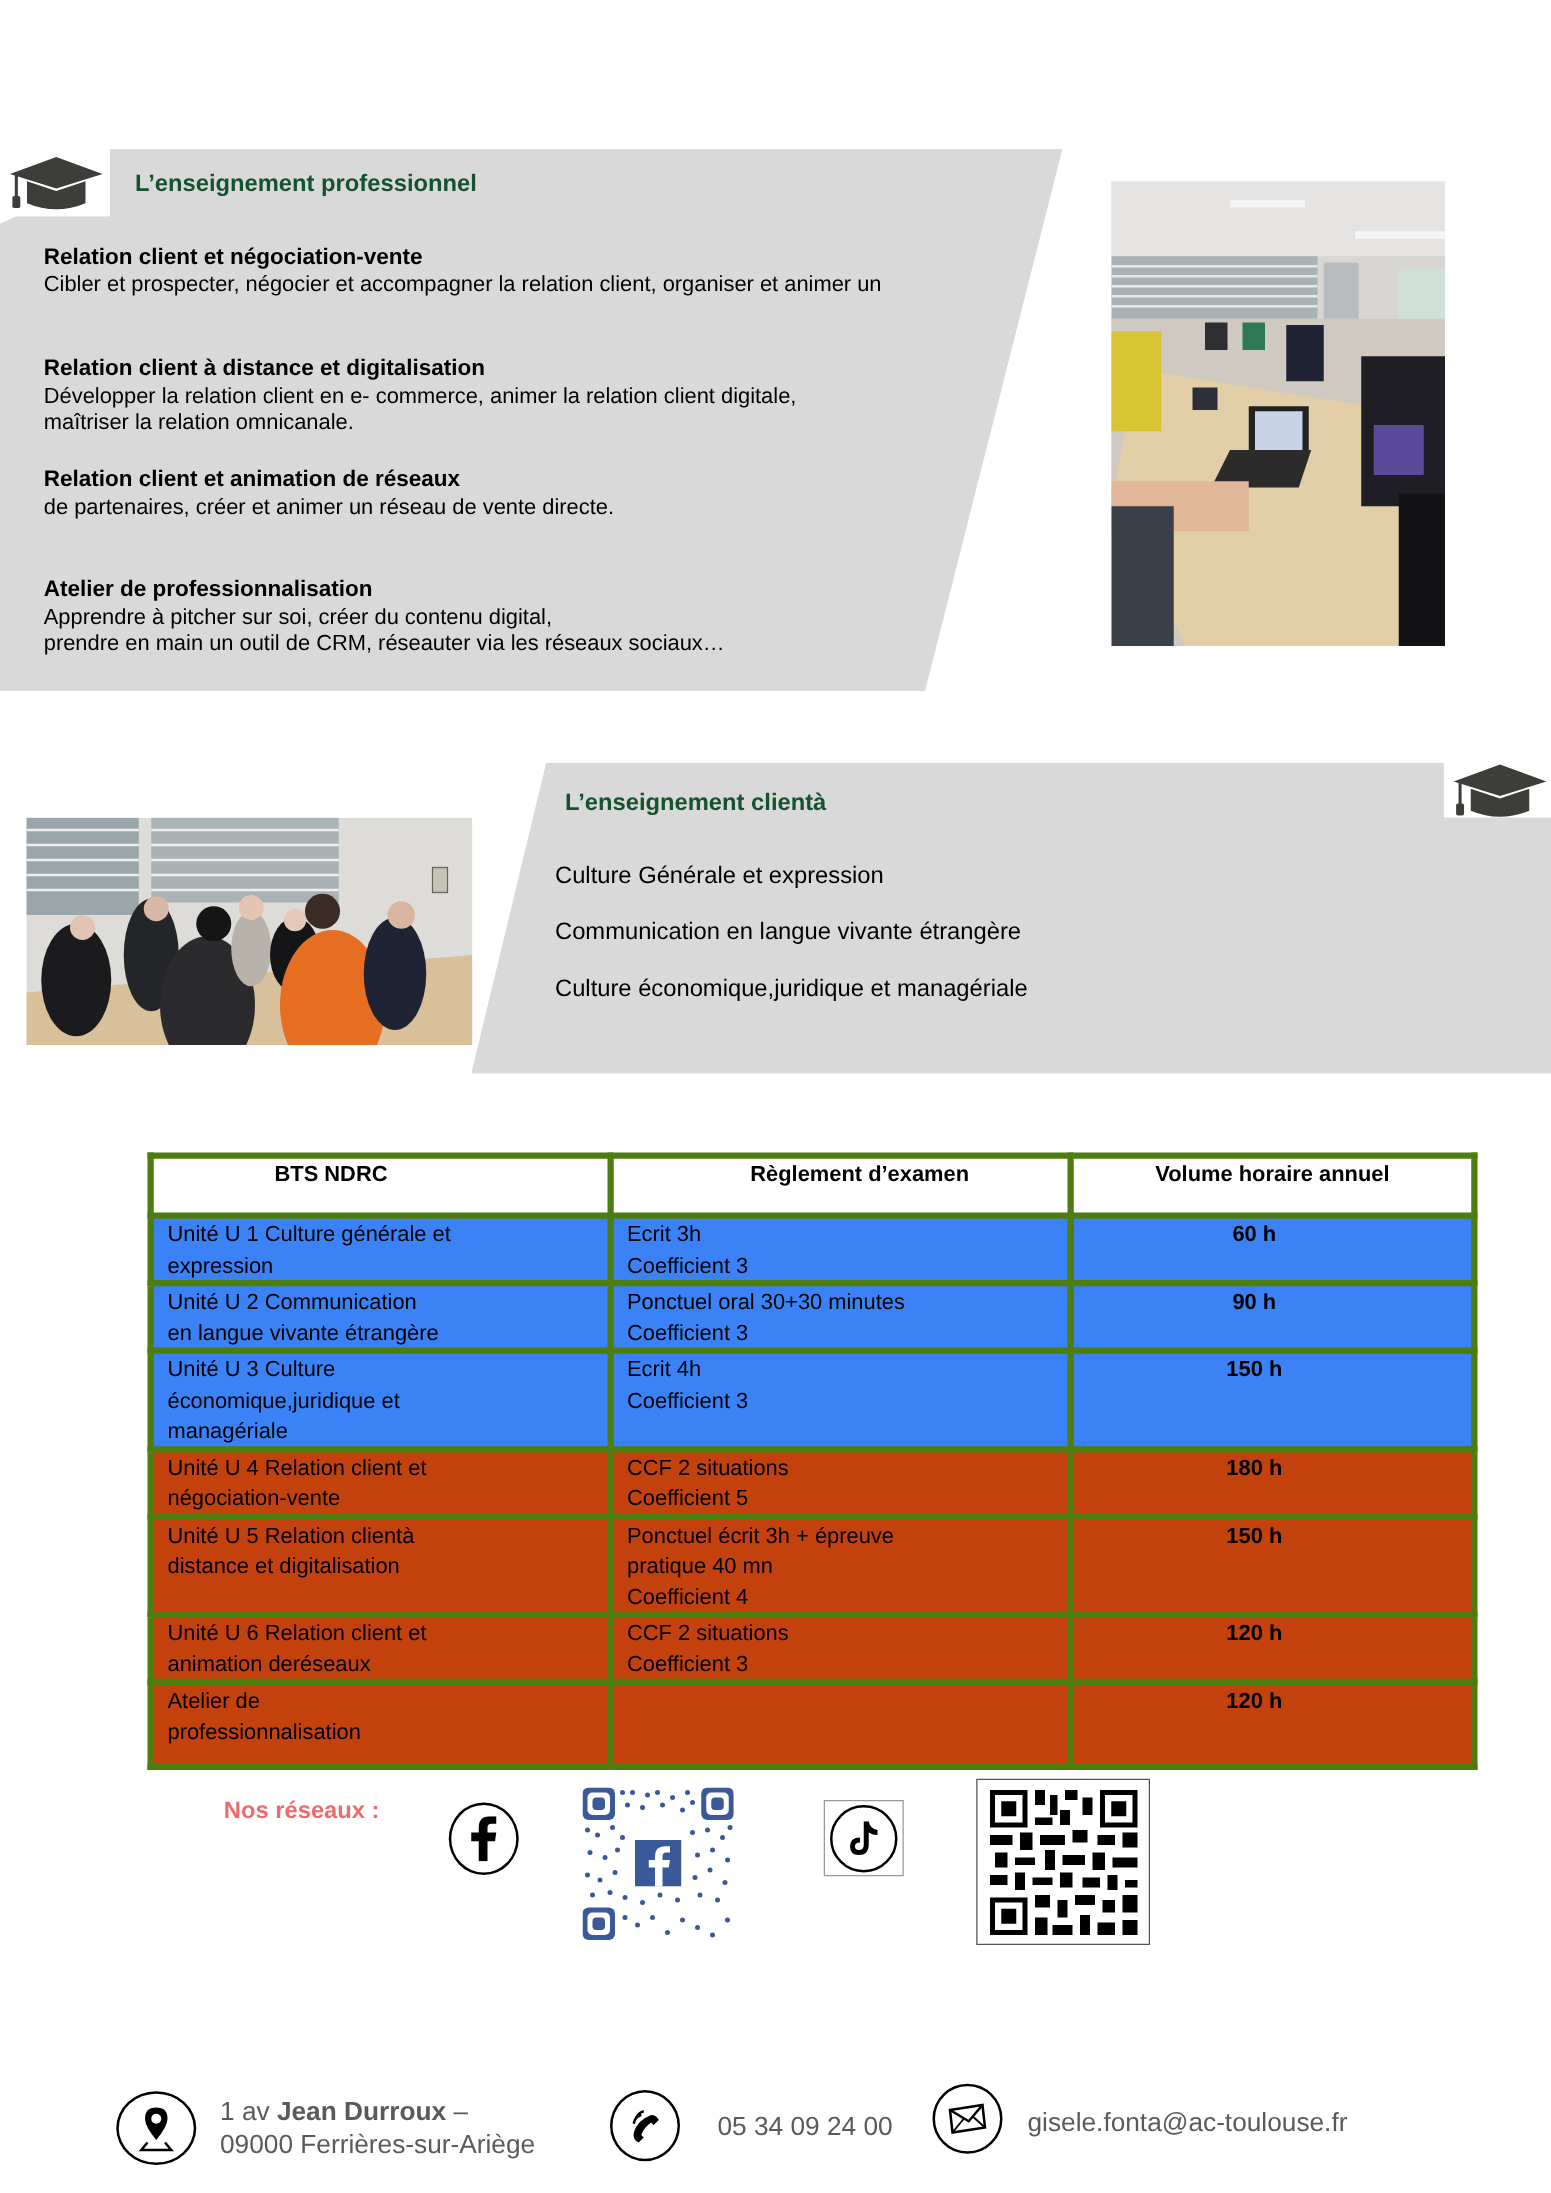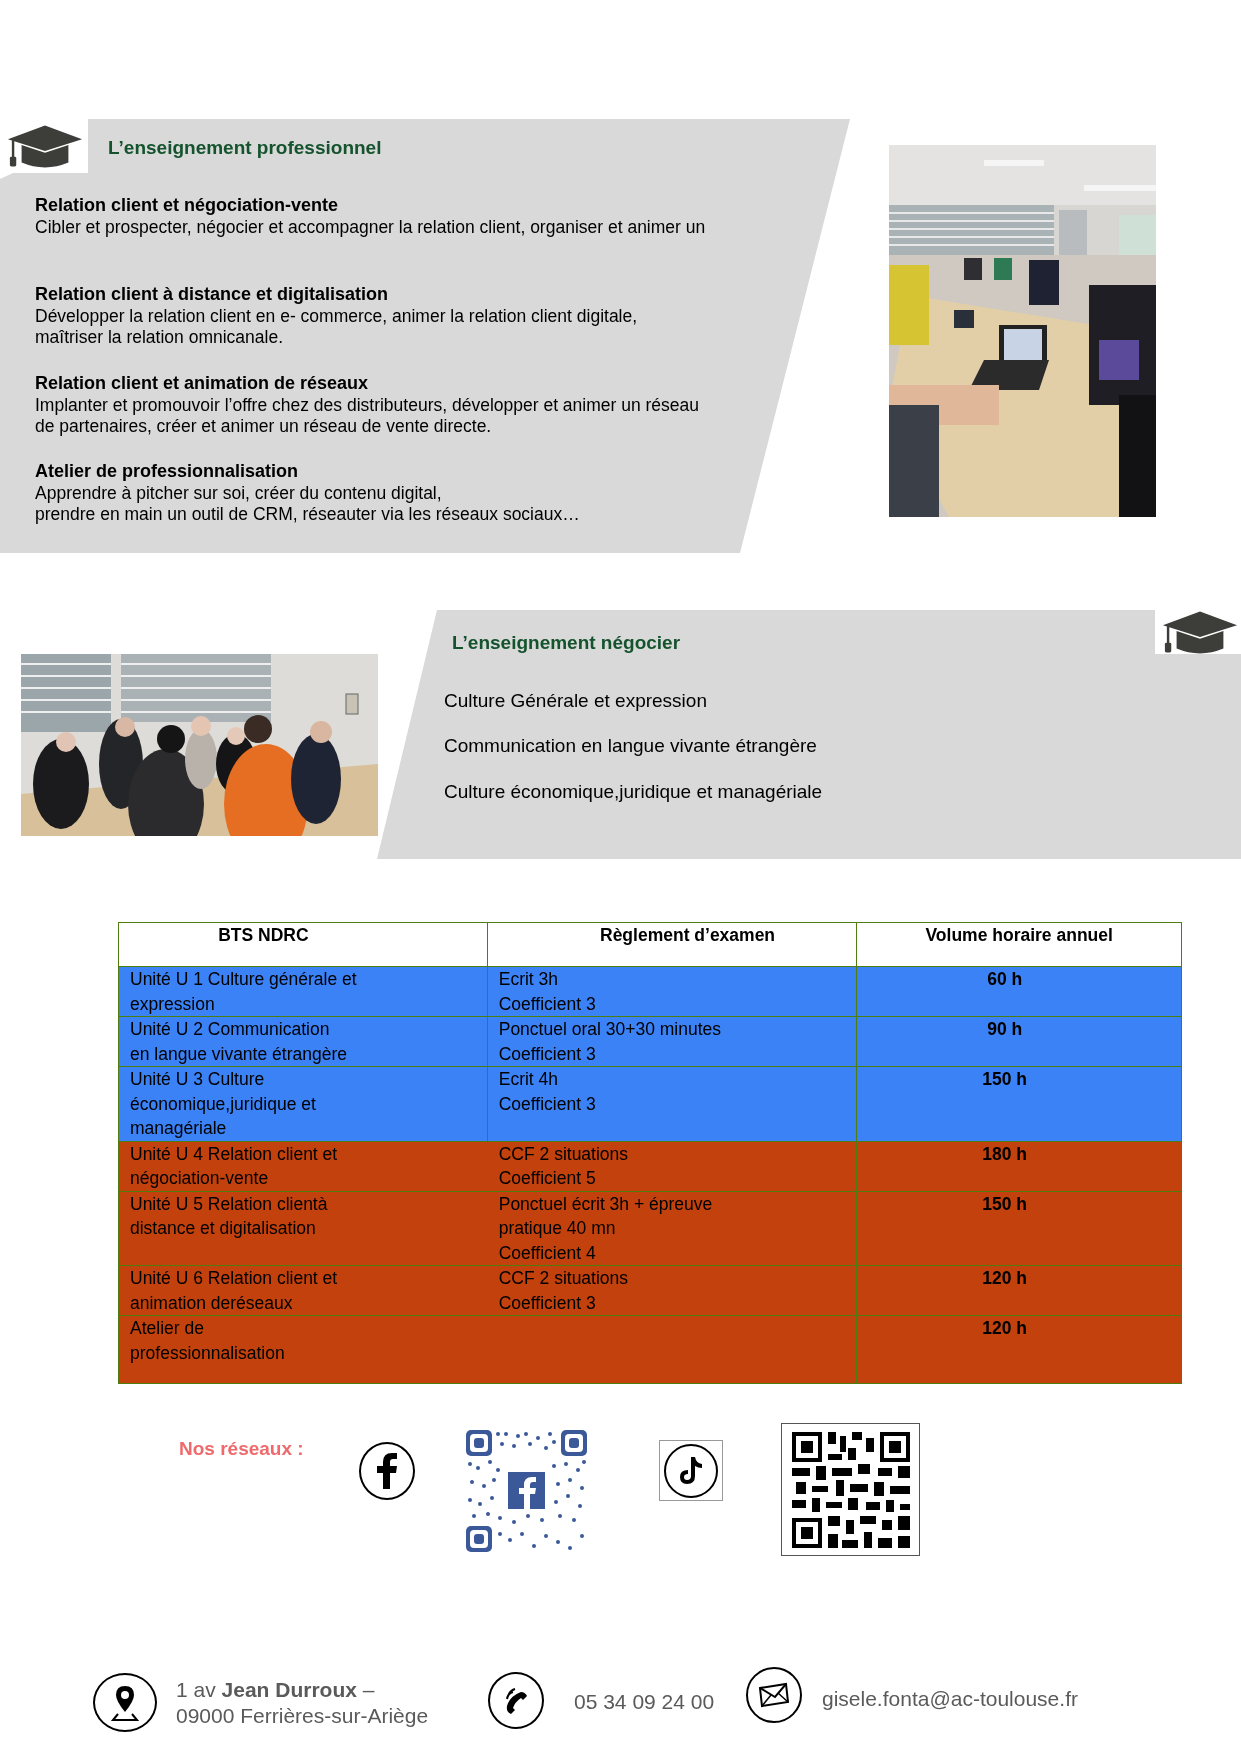--- a/index.html
+++ b/index.html
@@ -21,21 +21,21 @@
 
   
   .panel-gen { left: 377px; top: 610px; width: 864px; height: 249px; background: #d9d9d9;
                clip-path: polygon(60px 0, 864px 0, 864px 249px, 0 249px); }
   .cap-box-gen { left: 1155px; top: 610px; width: 86px; height: 44px; background: #fff; }
   .gen-item { position: absolute; left: 444px; font-size: 19px; font-weight: normal; }
 
   
   table.exam { position: absolute; left: 118px; top: 922px; width: 1064px; border-collapse: collapse;
                font-size: 17.5px; line-height: 24.5px; }
-  table.exam td, table.exam th { border: 1px solid #4d7c0f; vertical-align: top; padding: 0 11px; }
+  table.exam td, table.exam th { border: 5px solid #4d7c0f; vertical-align: top; padding: 0 11px; }
   table.exam th { background: #fff; font-weight: bold; height: 43px; text-align: center; }
   table.exam tr.red td { background: #3b82f6; }
   table.exam tr.grey td { background: #c2410c; }
   table.exam td.vol { text-align: center; font-weight: bold; padding-right: 40px; }
   .cell-line { display: block; }
 
   
   .reseaux { left: 179px; top: 1438px; color: #ee6a6c; font-size: 19px; font-weight: bold; }
   .circle-icon { border: 2.5px solid #000; border-radius: 50%; box-sizing: border-box;
                  display: flex; align-items: center; justify-content: center; background: #fff; }
@@ -61,21 +61,20 @@
   <div class="t">Relation client et négociation-vente</div>
   <div>Cibler et prospecter, négocier et accompagner la relation client, organiser et animer un</div>
 </div>
 <div class="prof-block" style="top:284px;">
   <div class="t">Relation client à distance et digitalisation</div>
   <div>Développer la relation client en e- commerce, animer la relation client digitale,</div>
   <div>maîtriser la relation omnicanale.</div>
 </div>
 <div class="prof-block" style="top:373px;">
   <div class="t">Relation client et animation de réseaux</div>
-  <div>Implanter et promouvoir l’offre chez des distributeurs, développer et animer un réseau</div>
   <div>de partenaires, créer et animer un réseau de vente directe.</div>
 </div>
 <div class="prof-block" style="top:461px;">
   <div class="t">Atelier de professionnalisation</div>
   <div>Apprendre à pitcher sur soi, créer du contenu digital,</div>
   <div>prendre en main un outil de CRM, réseauter via les réseaux sociaux…</div>
 </div>
 
 <div class="abs photo" style="left:889px; top:145px; width:267px; height:372px;">
   <svg viewBox="0 0 267 372" preserveAspectRatio="none">
@@ -149,21 +148,21 @@
 
 <div class="abs panel-gen"></div>
 <div class="abs cap-box-gen">
   <svg class="cap-icon" style="position:absolute;left:6px;top:-3px;" viewBox="0 0 80 50">
     <polygon points="40,4 78,18 40,30 2,18" fill="#3d3d3a"></polygon>
     <path d="M16,24 L16,42 Q40,52 64,42 L64,24 L40,32 Z" fill="#3d3d3a"></path>
     <rect x="6" y="19" width="2.5" height="20" fill="#3d3d3a"></rect>
     <rect x="4" y="36" width="6.5" height="10" rx="1.5" fill="#3d3d3a"></rect>
   </svg>
 </div>
-<div class="abs section-title" style="left:452px; top:632px;">L’enseignement négocier</div>
+<div class="abs section-title" style="left:452px; top:632px;">L’enseignement clientà</div>
 <div class="gen-item" style="top:690px;">Culture Générale et expression</div>
 <div class="gen-item" style="top:735px;">Communication en langue vivante étrangère</div>
 <div class="gen-item" style="top:781px;">Culture économique,juridique et managériale</div>
 
 <table class="exam">
   <colgroup>
       <col style="width:369px">
       <col style="width:370px">
       <col style="width:325px">
     </colgroup>

